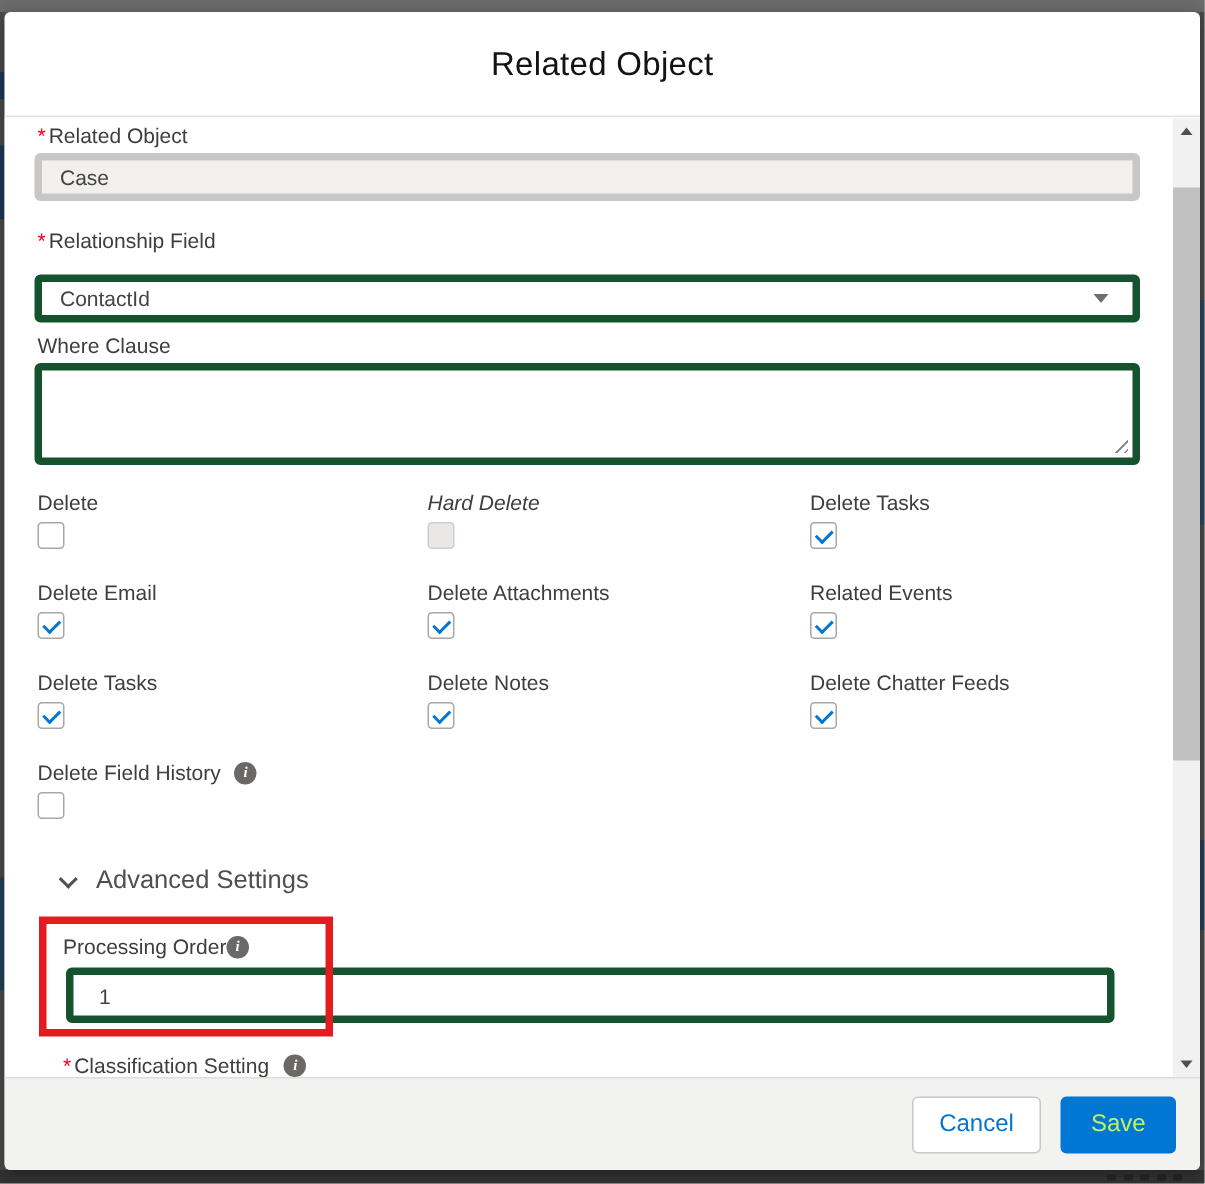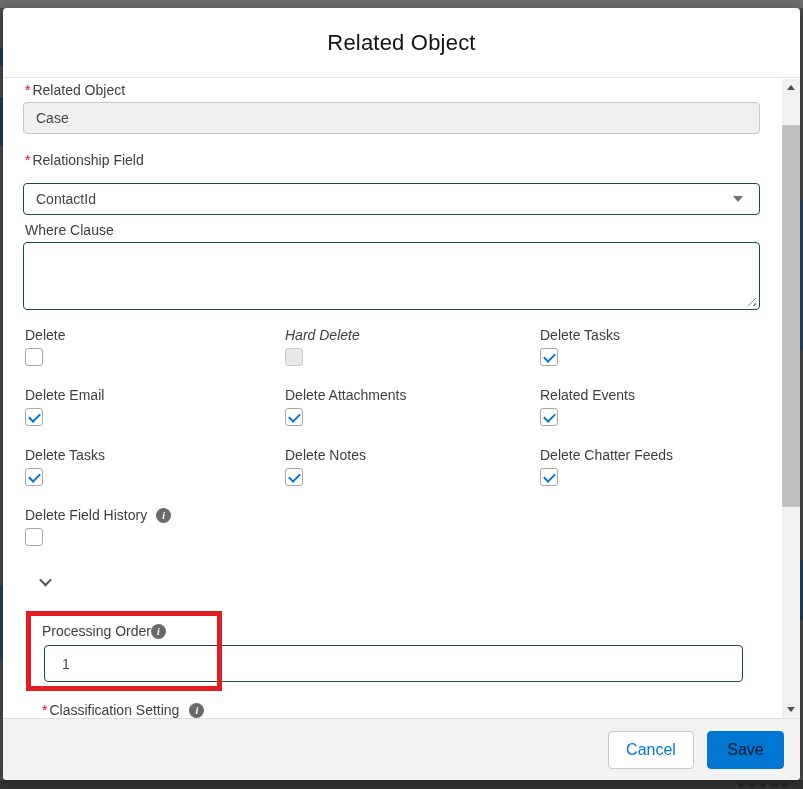--- a/index.html
+++ b/index.html
@@ -25,21 +25,21 @@
   .modal-header { position:absolute; left:0; top:0; width:100%; height:70px;
                   border-bottom:1px solid #e4e4e4; display:flex; align-items:center; justify-content:center; }
   .modal-title { font-size:22px; font-weight:400; color:#121316; letter-spacing:.2px; }
 
   .modal-body { position:absolute; left:0; top:71px; width:100%; height:639px;
                 background:#fff; overflow:hidden; }
 
   .field-label { position:absolute; font-size:14px; color:#3e3e3c; white-space:nowrap; }
   .req { color:#ea001e; margin-right:2px; }
 
-  .input, .select, .textarea { position:absolute; background:#fff; border:1px solid #14532d;
+  .input, .select, .textarea { position:absolute; background:#fff; border:5px solid #14532d;
                 border-radius:4px; font-size:14px; color:#444; }
   .input-disabled { background:#f1f0ef; border-color:#c9c7c5; }
   .input .val, .select .val { position:absolute; left:12px; top:50%; transform:translateY(-50%); }
 
   .select-arrow { position:absolute; right:16px; top:50%; margin-top:-3px; width:0; height:0;
                   border-left:5px solid transparent; border-right:5px solid transparent;
                   border-top:6px solid #6f6f6f; }
 
   .resize-grip { position:absolute; right:3px; bottom:3px; width:10px; height:10px;
                  background:repeating-linear-gradient(135deg,#8d8d8d 0 1px,transparent 1px 4px);
@@ -67,21 +67,21 @@
 
   .annotation-box { position:absolute; border:5px solid #e21c21; z-index:5; pointer-events:none; }
 
   
   .modal-footer { position:absolute; left:0; top:710px; width:100%; height:62px; background:#f2f2f1;
                   border-top:1px solid #e0dedd; display:flex; align-items:center; justify-content:flex-end;
                   gap:13px; padding-right:16px; z-index:6; }
   .btn { height:38px; border-radius:4px; font-size:16px; display:flex; align-items:center;
          justify-content:center; cursor:pointer; font-family:inherit; }
   .btn-cancel { width:86px; background:#fff; border:1px solid #c9c7c5; color:#0176d3; }
-  .btn-save { width:77px; background:#0176d3; border:1px solid #0176d3; color:#0f172a; }
+  .btn-save { width:77px; background:#0176d3; border:1px solid #0176d3; color:#bef264; }
 
   
   .scrollbar { position:absolute; left:779px; top:71px; width:18px; height:639px; background:#f1f1f1; z-index:4; }
   .scroll-btn { position:absolute; left:0; width:18px; height:17px; display:flex; align-items:center; justify-content:center; }
   .scroll-btn.up { top:0; } .scroll-btn.down { bottom:0; }
   .tri-up { width:0; height:0; border-left:4px solid transparent; border-right:4px solid transparent; border-bottom:5px solid #505050; }
   .tri-down { width:0; height:0; border-left:4px solid transparent; border-right:4px solid transparent; border-top:5px solid #505050; }
   .scroll-thumb { position:absolute; left:0; top:46px; width:18px; height:382px; background:#c1c1c1; }
 </style>
 </head>
@@ -172,20 +172,21 @@
       <div class="cb-cell" style="left:22px; top:428px;">
         <div class="cb-label">
           <span>Delete Field History</span>
           <span class="info-icon">i</span>
         </div>
         <span class="checkbox"></span>
       </div>
 
       <div class="section-heading" style="left:38px; top:498px;">
         <span class="chevron-down"></span>
+        <span class="txt">Advanced Settings</span>
       </div>
 
       <div class="field-label" style="left:39px; top:544px; display:flex; align-items:center; ">
         <span>Processing Order</span>
         <span class="info-icon">i</span>
       </div>
       <div class="input" style="left:41px; top:566px; width:699px; height:37px;">
         <span class="val" style="left:17px;">1</span>
       </div>
 

